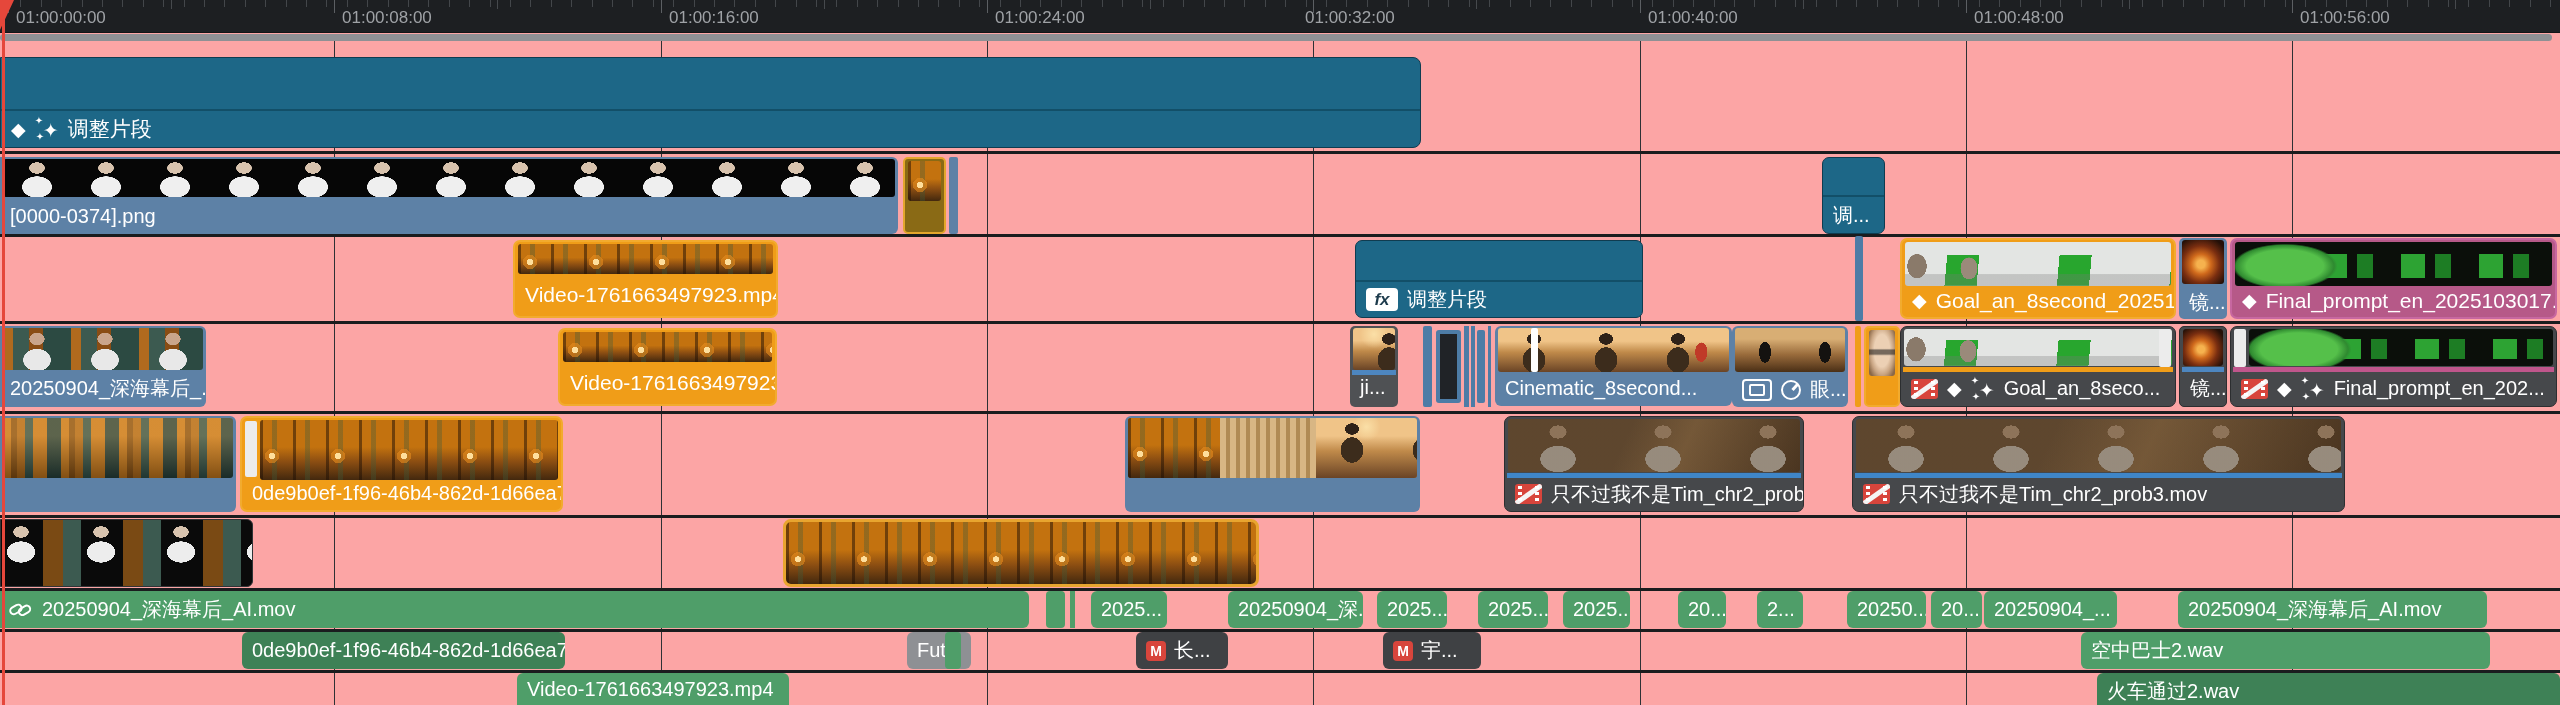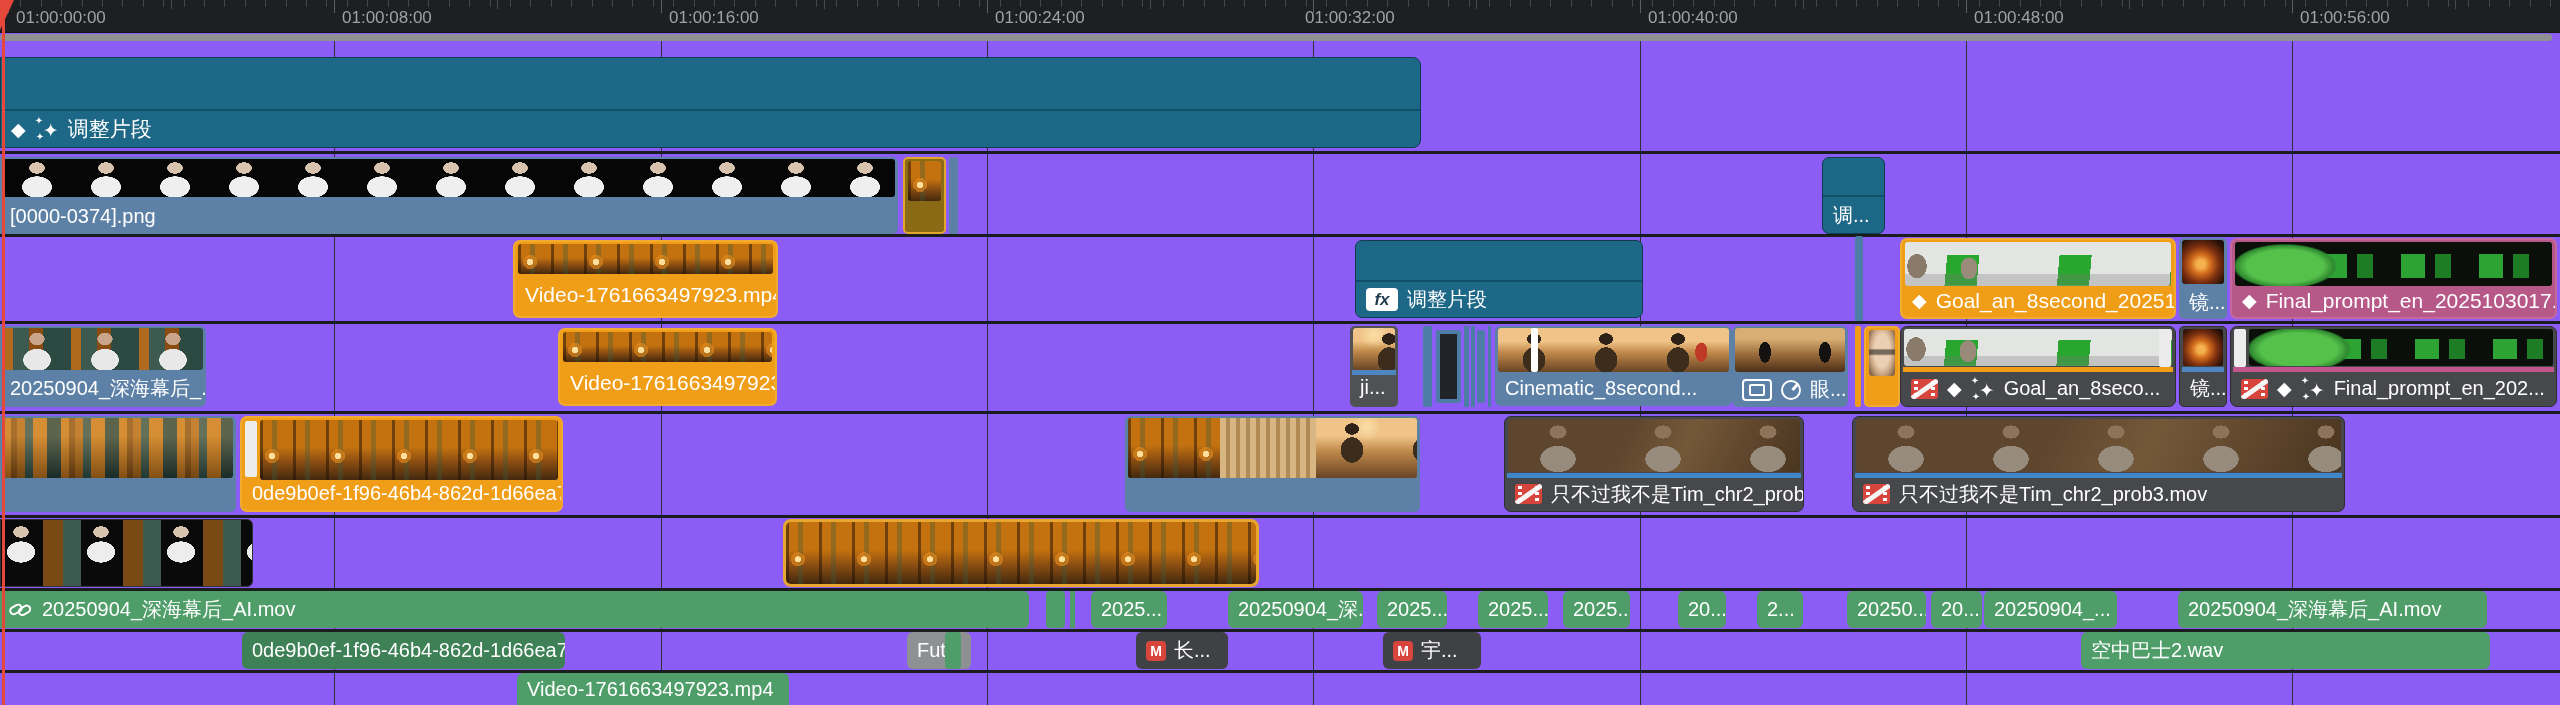--- a/index.html
+++ b/index.html
@@ -1,16 +1,16 @@
 <!DOCTYPE html>
 <html><head>
 <meta charset="utf-8">
 <style>
   html,body{margin:0;padding:0;background:#26282b;}
-  .stage{position:relative;width:2560px;height:705px;background:#8b5cf6;overflow:hidden;
+  .stage{position:relative;width:2560px;height:705px;background:#fca5a5;overflow:hidden;
          font-family:"Liberation Sans","DejaVu Sans",sans-serif;color:#fff;}
   .c{position:absolute;box-sizing:border-box;}
   
   .ruler{left:0;top:0;width:2560px;height:33px;background:#1d1f22;border-bottom:1px solid #121416;
          background-image:repeating-linear-gradient(90deg,#43464a 0 1px,transparent 1px 20.4px);
          background-size:100% 7px;background-repeat:no-repeat;}
   .tickM{top:0;width:1px;height:13px;background:#5c5f63;}
   .tickm{top:0;width:1px;height:9px;background:#46494d;}
   .tc{bottom:4px;font-size:17px;color:#9fa2a6;white-space:nowrap;}
   .scroll{top:34px;height:7px;background:#8f9094;border-radius:4px;}
@@ -428,16 +428,19 @@
     <span class="mb">M</span>
     <span>宇...</span>
   </div>
   <div class="c aclip grn" style="left:2081px;top:632px;width:409px;height:37px">
       <span>空中巴士2.wav</span>
     </div>
 
   <div class="c aclip grn topalign" style="left:517px;top:673px;width:272px;height:32px;border-radius:6px 6px 0 0">
       <span>Video-1761663497923.mp4</span>
     </div>
+  <div class="c aclip grnD topalign" style="left:2097px;top:673px;width:463px;height:32px;border-radius:6px 6px 0 0">
+      <span>火车通过2.wav</span>
+    </div>
 
   <div class="c playline"></div>
   <div class="c playhead"></div>
 </div>
 
 </body></html>

